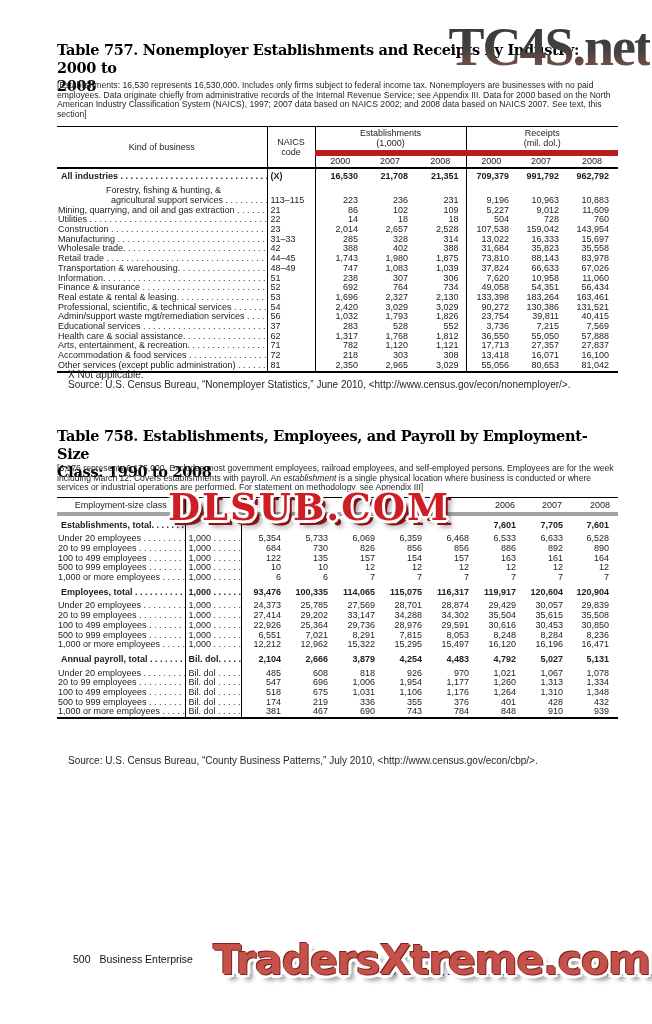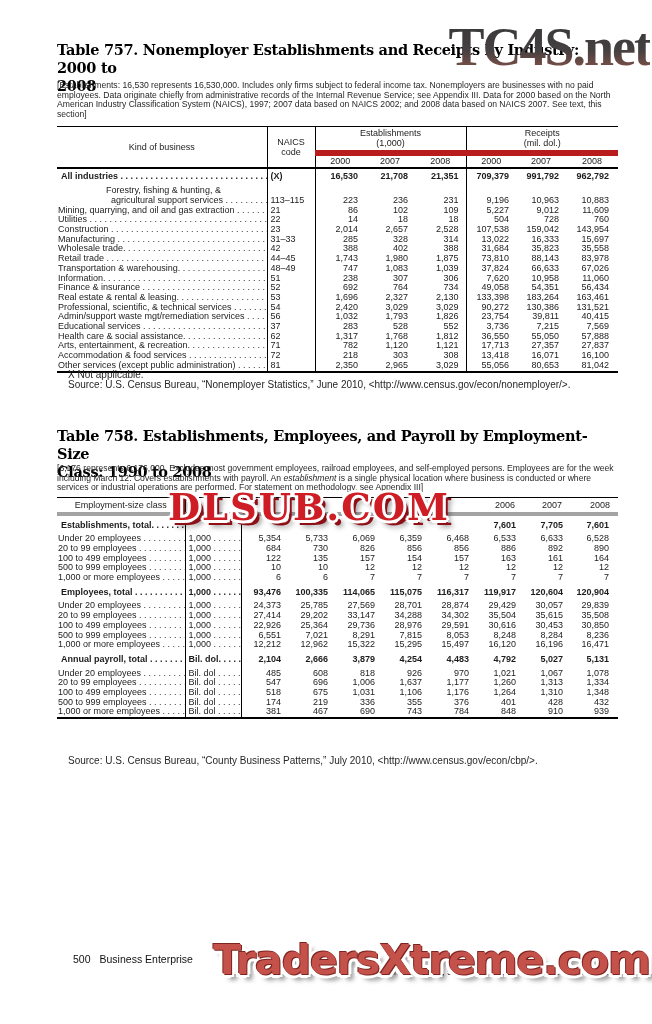--- a/index.html
+++ b/index.html
@@ -551,21 +551,21 @@
           <td class="c-num">1,021</td>
           <td class="c-num">1,067</td>
           <td class="c-num last">1,078</td>
         </tr>
         <tr>
           <td class="c-lbl">20 to 99 employees . . . . . . . . . . . . .</td>
           <td class="c-unit">Bil. dol . . . . . .</td>
           <td class="c-num">547</td>
           <td class="c-num">696</td>
           <td class="c-num">1,006</td>
-          <td class="c-num">1,637</td>
+          <td class="c-num">1,954</td>
           <td class="c-num">1,177</td>
           <td class="c-num">1,260</td>
           <td class="c-num">1,313</td>
           <td class="c-num last">1,334</td>
         </tr>
         <tr>
           <td class="c-lbl">100 to 499 employees . . . . . . . . . . .</td>
           <td class="c-unit">Bil. dol . . . . . .</td>
           <td class="c-num">518</td>
           <td class="c-num">675</td>

